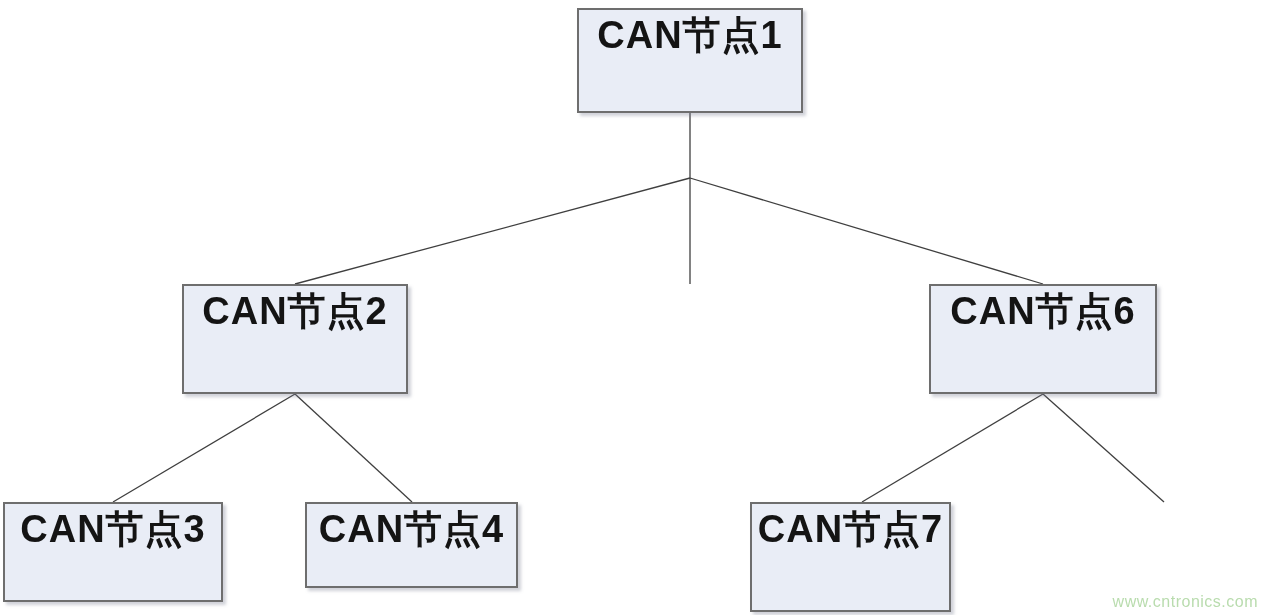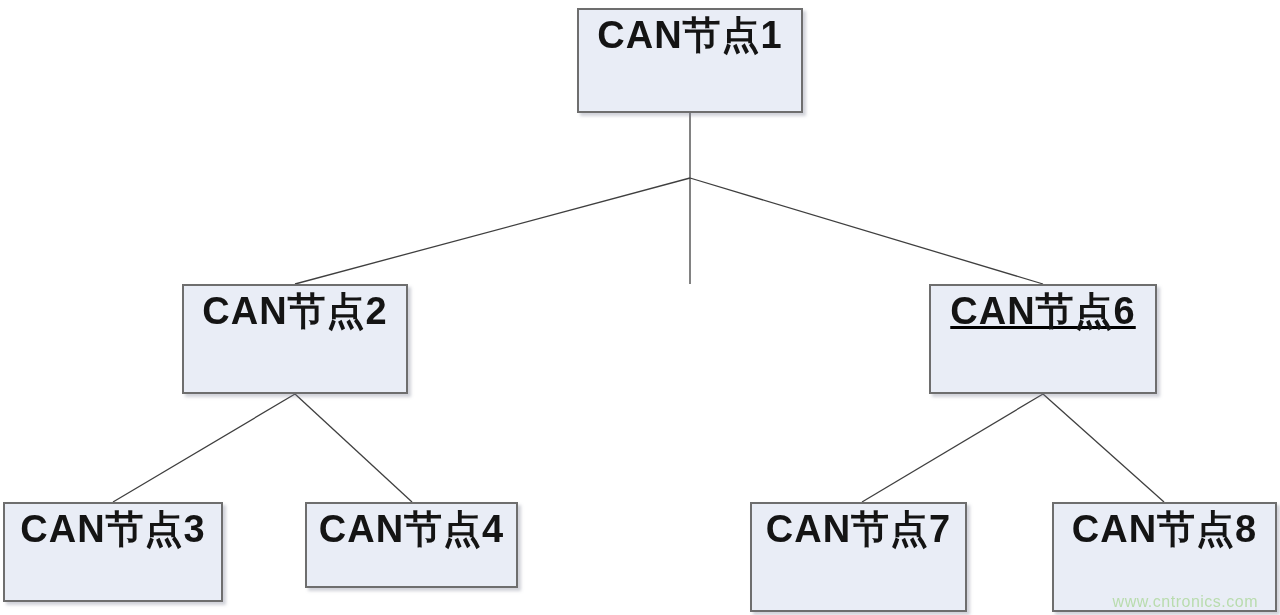--- a/index.html
+++ b/index.html
@@ -45,24 +45,24 @@
     font-size: 38px;
     font-weight: bold;
     color: var(--text);
     letter-spacing: 1px;
     white-space: nowrap;
   }
   
   .node1 { left: 577px; top: 8px;   width: 226px; height: 105px; }
   .node2 { left: 182px; top: 284px; width: 226px; height: 110px; }
   .node5 { left: 577px; top: 284px; width: 226px; height: 110px; }
-  .node6 { left: 929px; top: 284px; width: 228px; height: 110px; text-decoration: underline; }
+  .node6 { left: 929px; top: 284px; width: 228px; height: 110px; }
   .node3 { left: 3px;   top: 502px; width: 220px; height: 100px; }
   .node4 { left: 305px; top: 502px; width: 213px; height: 86px; }
-  .node7 { left: 750px; top: 502px; width: 217px; height: 110px; }
+  .node7 { left: 750px; top: 502px; width: 201px; height: 110px; }
   .node8 { left: 1052px; top: 502px; width: 225px; height: 110px; }
   .watermark {
     position: absolute;
     right: 22px;
     bottom: 4px;
     font-size: 16px;
     color: var(--watermark);
     letter-spacing: 0.5px;
   }
 </style>
@@ -100,19 +100,16 @@
   </div>
 
   <div class="node node4">
     <span class="node-label">CAN节点4</span>
   </div>
 
   <div class="node node7">
     <span class="node-label">CAN节点7</span>
   </div>
 
-  <div class="node node8">
-    <span class="node-label">CAN节点8</span>
-  </div>
 
   <div class="watermark">www.cntronics.com</div>
 
 </div>
 
 </body></html>

